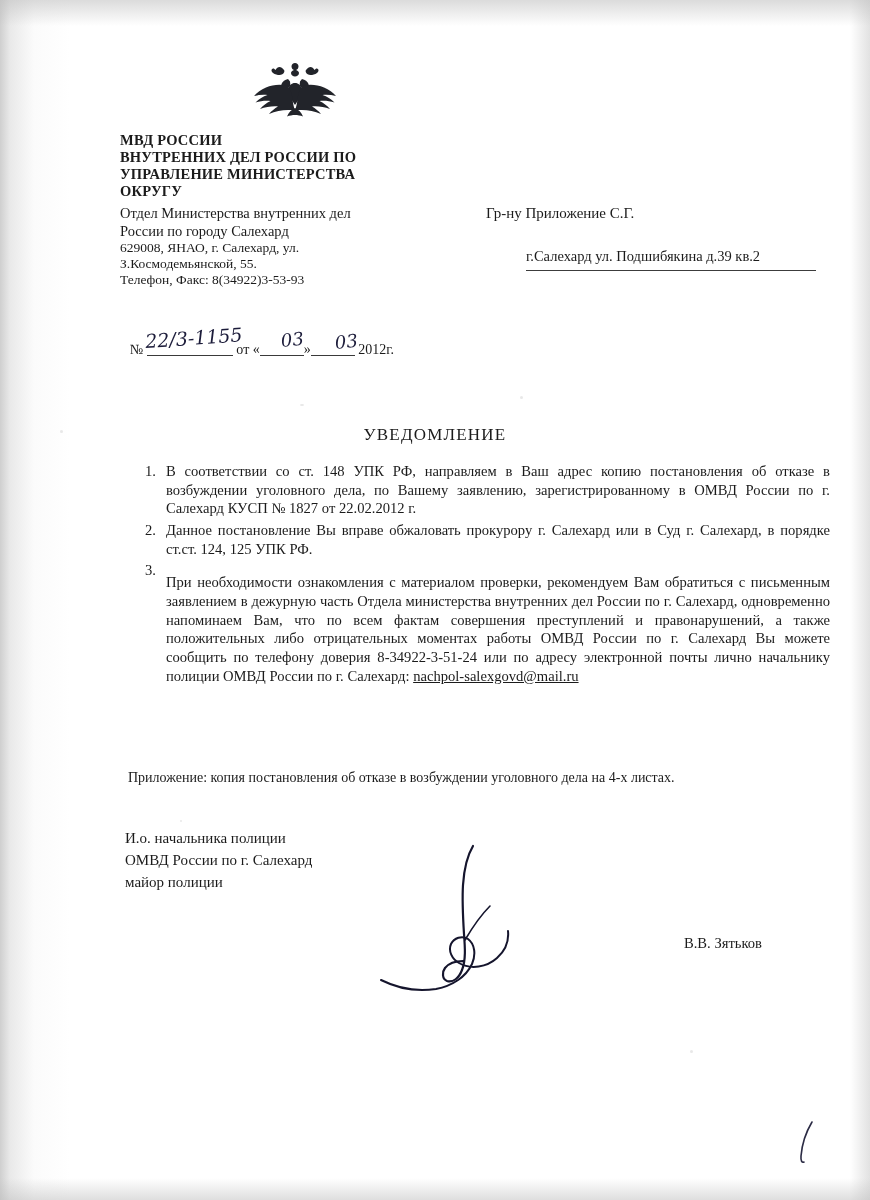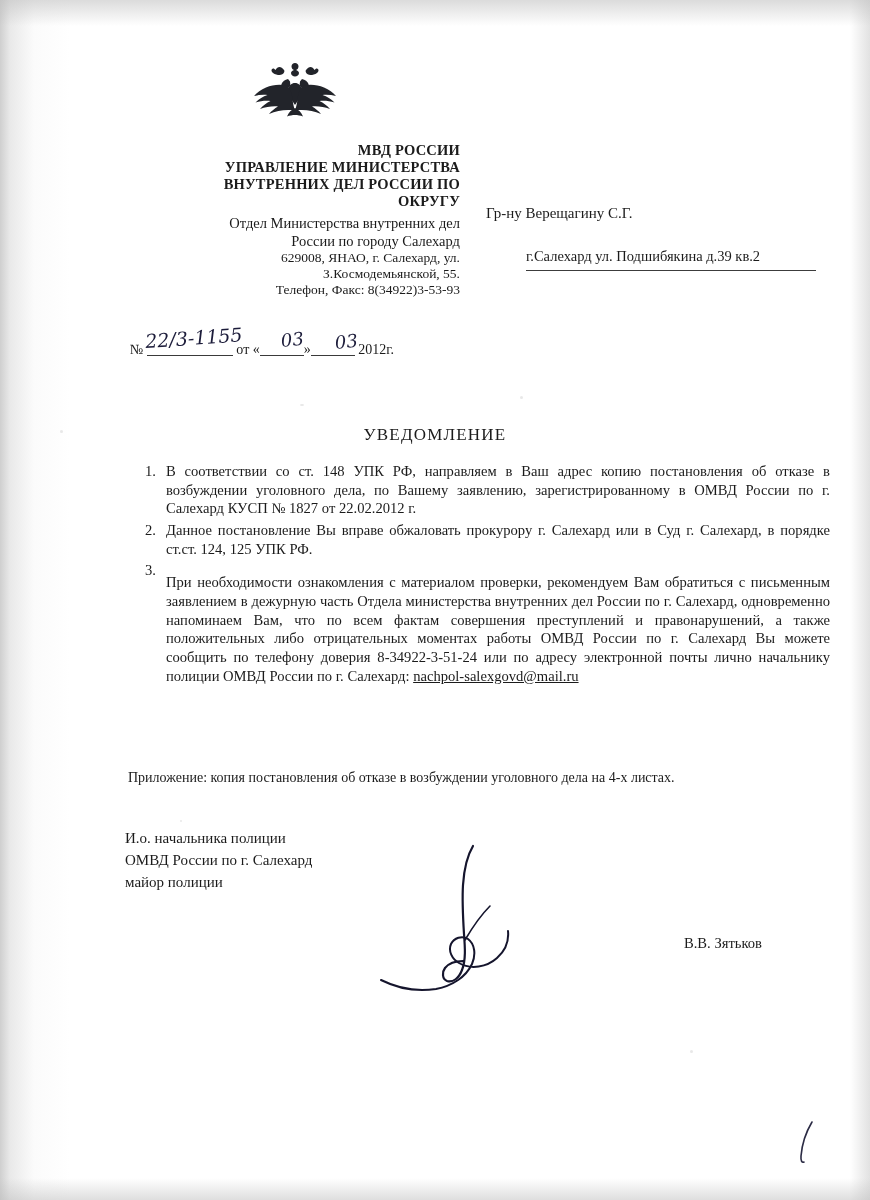--- a/index.html
+++ b/index.html
@@ -45,23 +45,23 @@
     position: absolute;
     left: 236px;
     top: 62px;
     width: 118px;
     height: 62px;
   }
 
   .letterhead {
     position: absolute;
     left: 120px;
-    top: 142px;
+    top: 132px;
     width: 340px;
-    text-align: right;
+    text-align: left;
     line-height: 1.18;
   }
   .lh-line-bold {
     font-weight: 700;
     font-size: 14.5px;
     letter-spacing: 0.2px;
   }
   .lh-line {
     font-size: 14.5px;
   }
@@ -247,42 +247,42 @@
         <path d="M104 48c-14-4-30-3-44 3-10 4-18 10-24 17 9-2 18-3 27-2-9 3-17 8-24 15 10-3 20-4 30-3-8 4-15 9-21 16 12-4 24-6 36-5-7 4-13 9-18 15 14-6 29-9 44-8 3 0 6 1 8 2-2-7-4-15-5-23-1-9-3-18-9-27z"></path>
         <path d="M132 48c14-4 30-3 44 3 10 4 18 10 24 17-9-2-18-3-27-2 9 3 17 8 24 15-10-3-20-4-30-3 8 4 15 9 21 16-12-4-24-6-36-5 7 4 13 9 18 15-14-6-29-9-44-8-3 0-6 1-8 2 2-7 4-15 5-23 1-9 3-18 9-27z"></path>
 
         <path d="M118 92c-7 3-13 9-16 17 5-2 11-3 16-3s11 1 16 3c-3-8-9-14-16-17z"></path>
       </g>
     </svg>
   </div>
 
   <div class="letterhead">
     <div class="lh-line-bold">МВД  РОССИИ</div>
+    <div class="lh-line-bold">ВНУТРЕННИХ ДЕЛ РОССИИ ПО</div>
     <div class="lh-line-bold">УПРАВЛЕНИЕ МИНИСТЕРСТВА</div>
-    <div class="lh-line-bold">ВНУТРЕННИХ ДЕЛ РОССИИ ПО</div>
     <div class="lh-line-bold">ОКРУГУ</div>
     <div class="lh-line" style="margin-top:5px">Отдел Министерства внутренних дел</div>
     <div class="lh-line">России по городу Салехард</div>
     <div class="lh-small">629008, ЯНАО, г. Салехард, ул.</div>
     <div class="lh-small">З.Космодемьянской, 55.</div>
     <div class="lh-small">Телефон, Факс: 8(34922)3-53-93</div>
   </div>
 
   <div class="numline">
     <span>№</span>
     <span class="u"></span>
     <span>от «</span><span class="u2"></span><span>»</span><span class="u2"></span>
     <span>2012г.</span>
   </div>
   <div class="hand hand-num">22/3-1155</div>
   <div class="hand hand-day">03</div>
   <div class="hand hand-month">03</div>
 
   <div class="addressee">
-    <div class="addressee-name">Гр-ну Верещагину С.Г.</div>
+    <div class="addressee-name">Гр-ну Приложение С.Г.</div>
     <div class="addressee-addr">г.Салехард ул. Подшибякина д.39 кв.2</div>
   </div>
 
   <div class="doc-title">УВЕДОМЛЕНИЕ</div>
 
   <div class="body-list">
     <div class="li">
       <div class="li-num">1.</div>
       <div class="li-text">В соответствии со ст. 148 УПК РФ, направляем в Ваш адрес копию постановления об отказе в возбуждении уголовного дела, по Вашему заявлению, зарегистрированному в ОМВД России по г. Салехард КУСП № 1827 от 22.02.2012 г.</div>
     </div>

